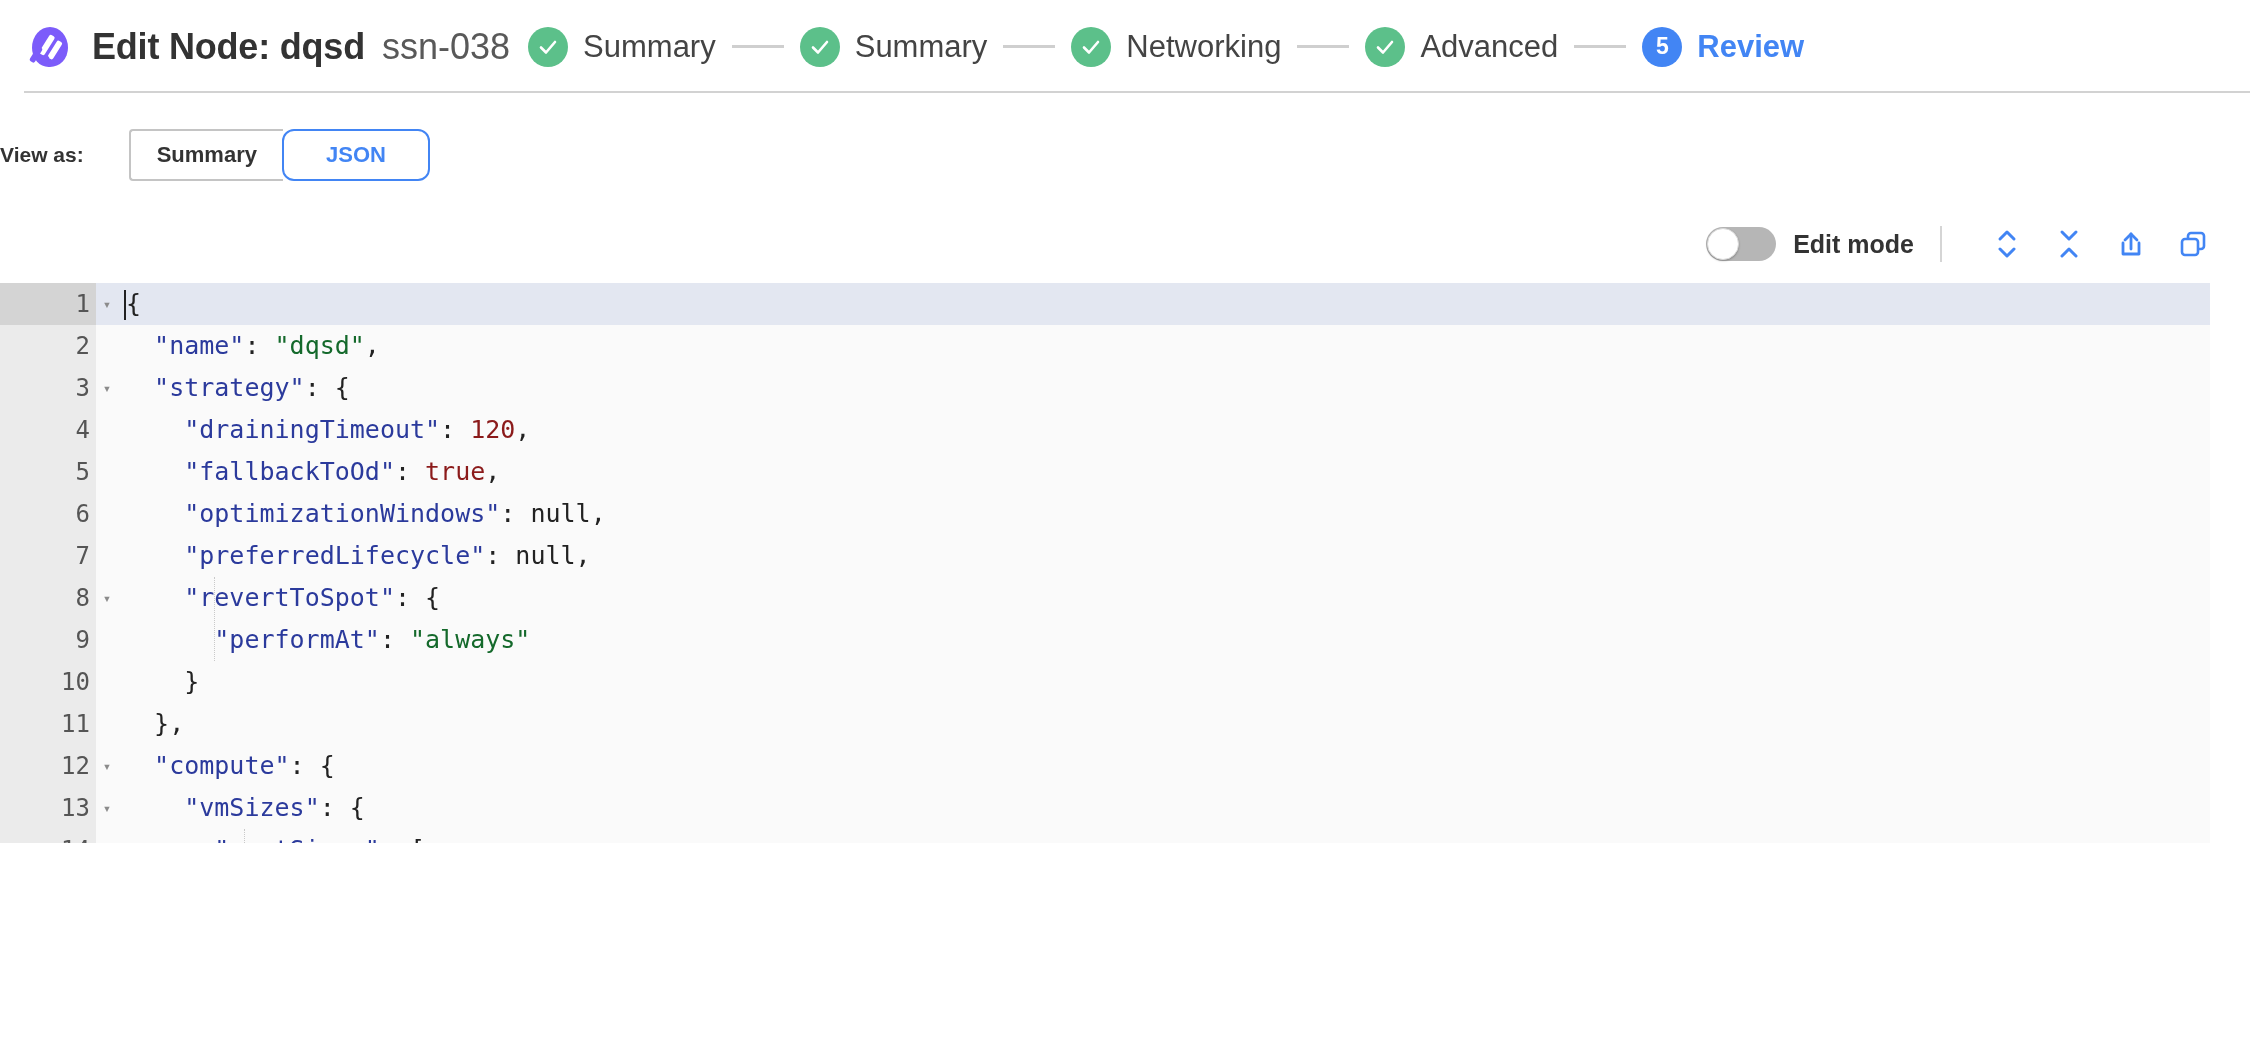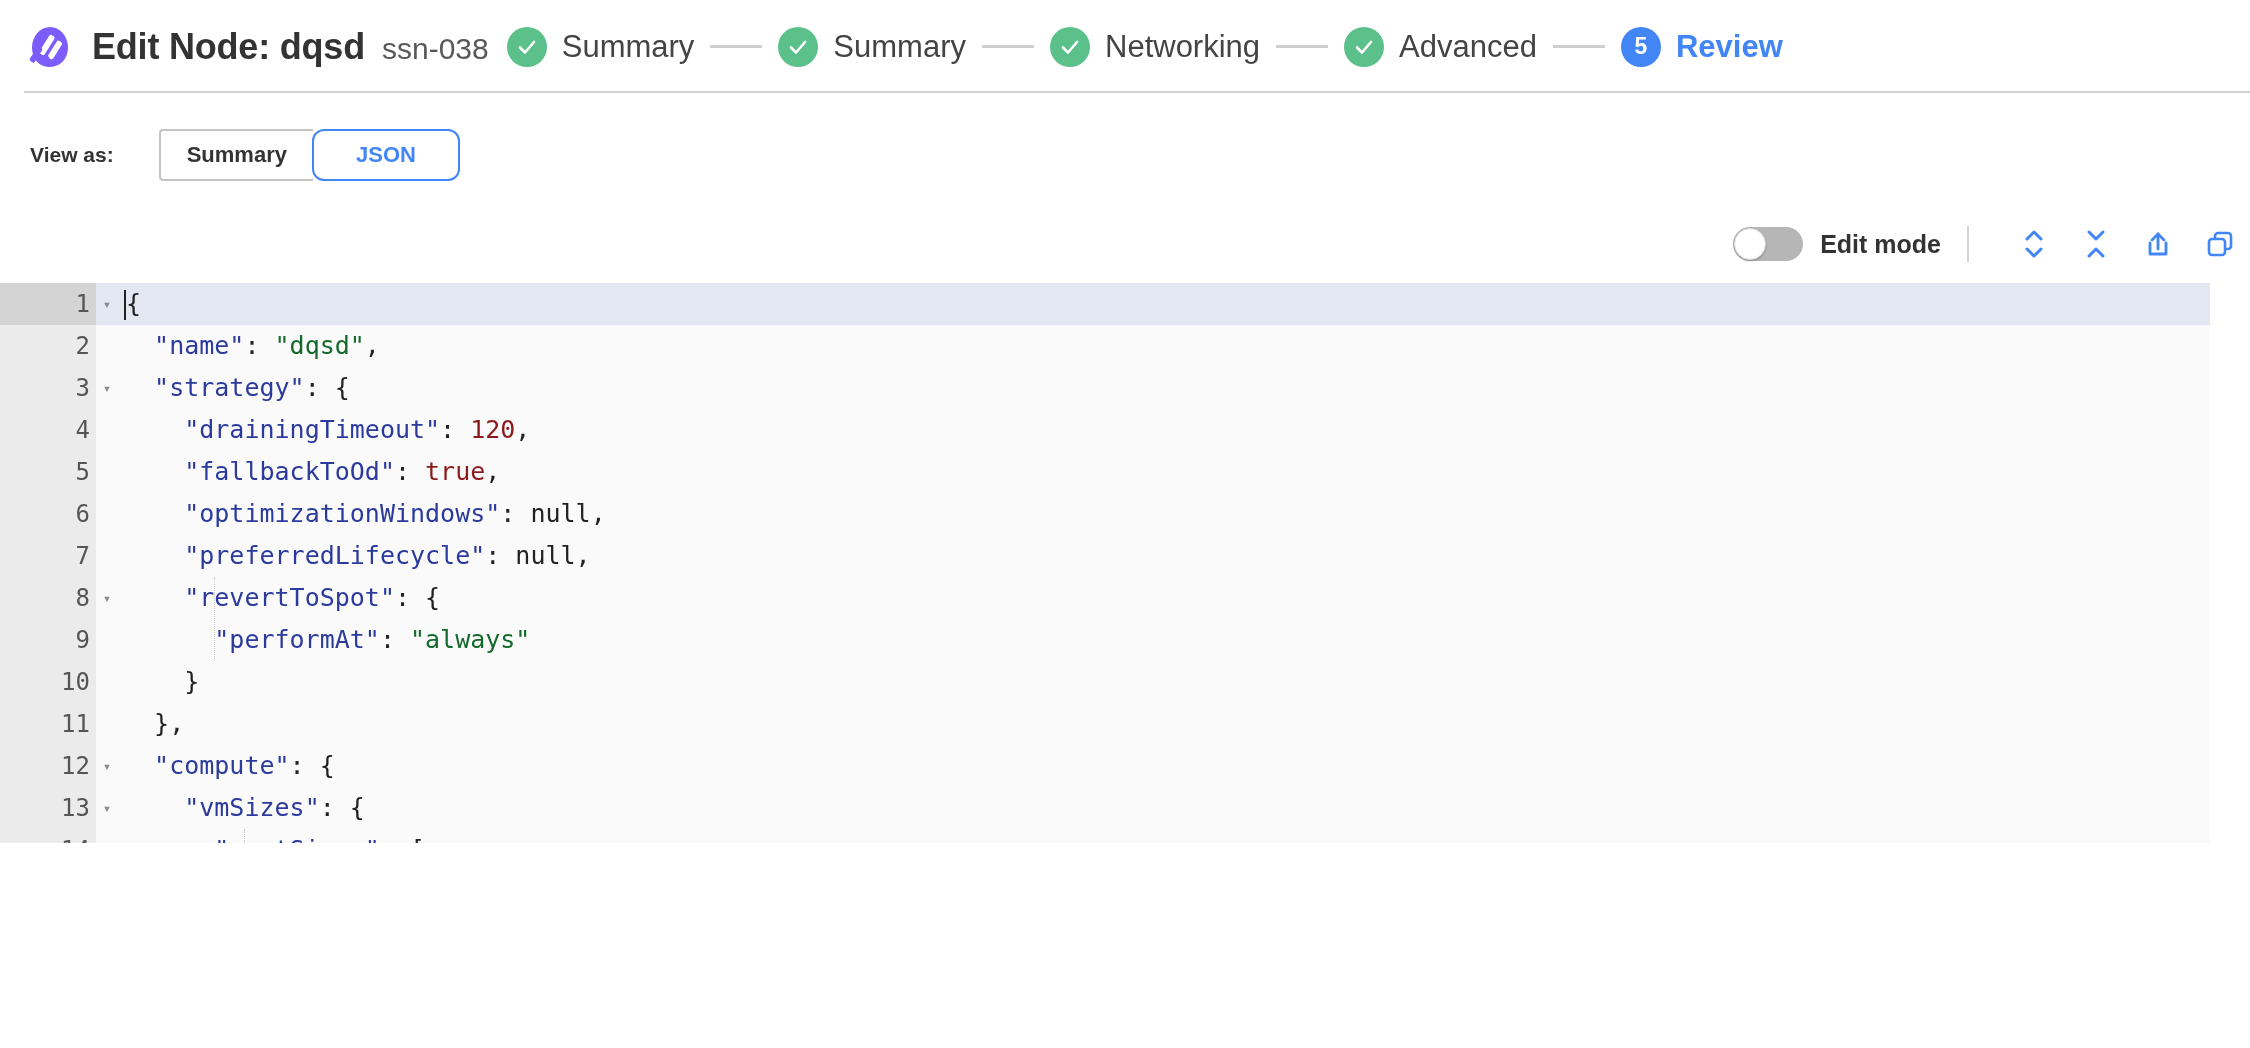--- a/index.html
+++ b/index.html
@@ -70,21 +70,21 @@
     max-width: 595px;
     overflow: hidden;
   }
   .page-title {
     font-size: 36px;
     font-weight: 700;
     color: #333333;
     letter-spacing: -0.2px;
   }
   .node-id {
-    font-size: 30px;
+    font-size: 36px;
     font-weight: 400;
     color: #595959;
     margin-left: 17px;
   }
 
   
   .stepper {
     display: flex;
     align-items: center;
     margin-left: 18px;
@@ -129,21 +129,20 @@
     height: 3px;
     background: #cfcfcf;
     margin: 0 16px;
     flex: 0 0 52px;
   }
 
   
   .viewas-row {
     display: flex;
     align-items: center;
-    padding-left: 30px;
     margin-top: 38px;
     height: 48px;
   }
   .viewas-label {
     font-size: 21px;
     font-weight: 700;
     color: #333333;
     margin-right: 45px;
   }
   .seg {
@@ -175,21 +174,21 @@
     margin-left: -1px;
     z-index: 2;
     min-width: 148px;
   }
 
   
   .editor-toolbar {
     display: flex;
     align-items: center;
     justify-content: flex-end;
-    padding-right: 7px;
+    padding-right: 34px;
     margin-top: 42px;
     height: 46px;
     text-align: center;
   }
   .toggle {
     width: 70px;
     height: 34px;
     border-radius: 17px;
     background: #b6b6b6;
     position: relative;

